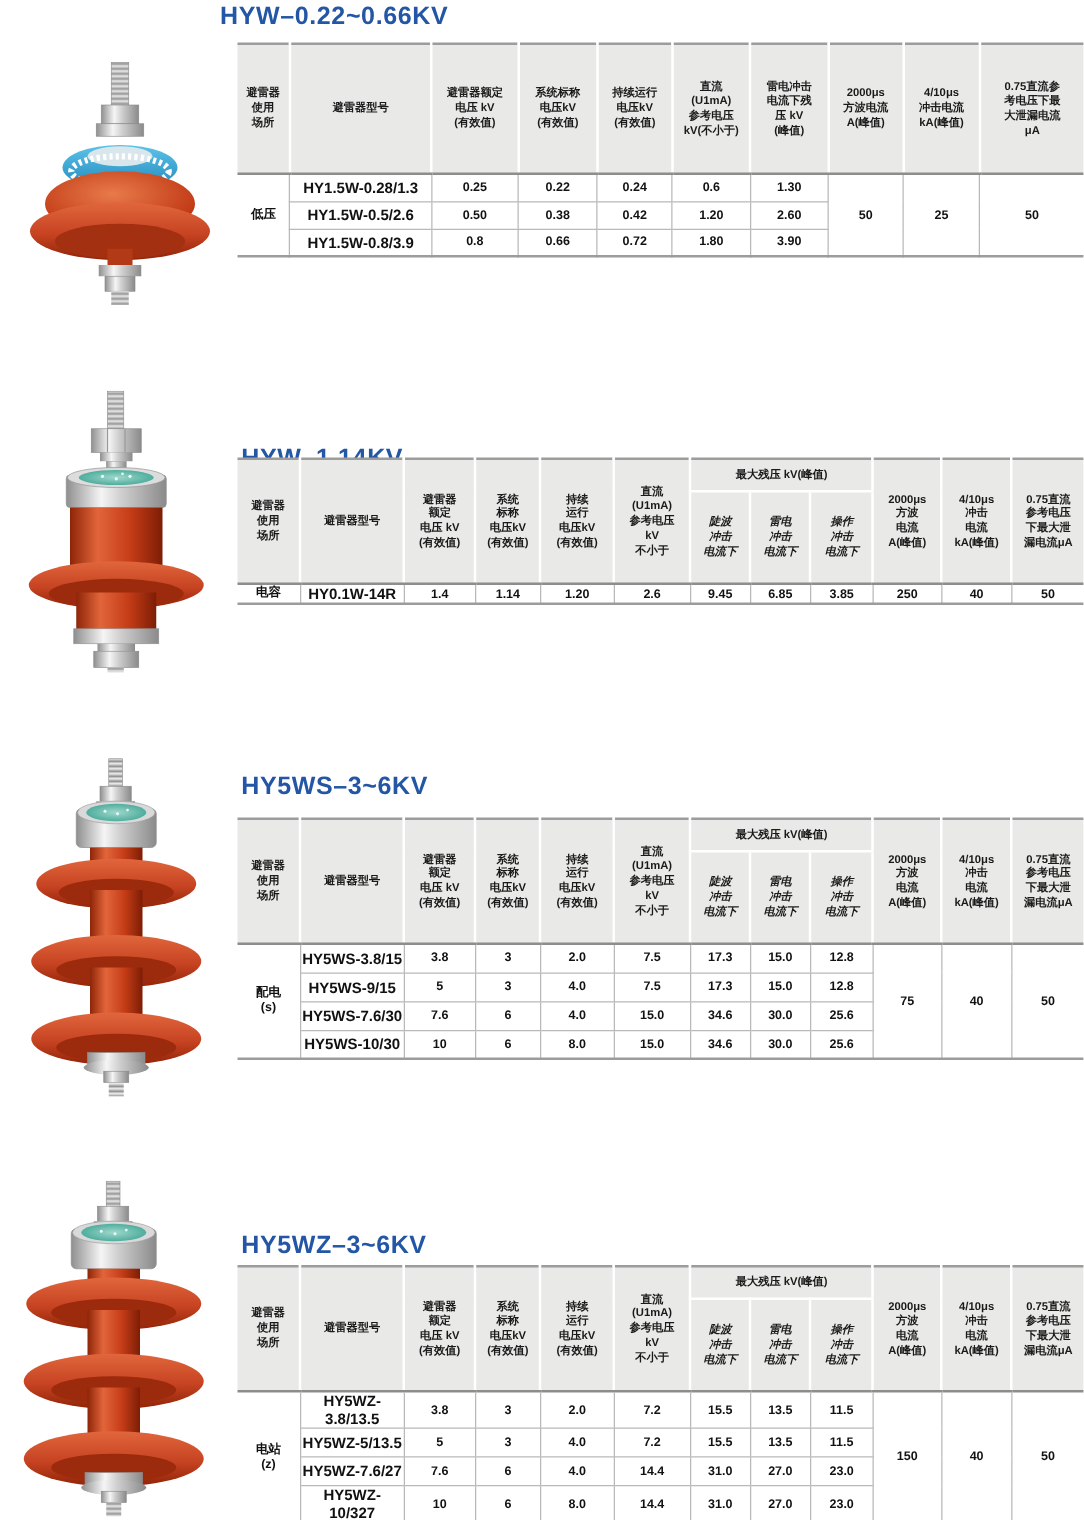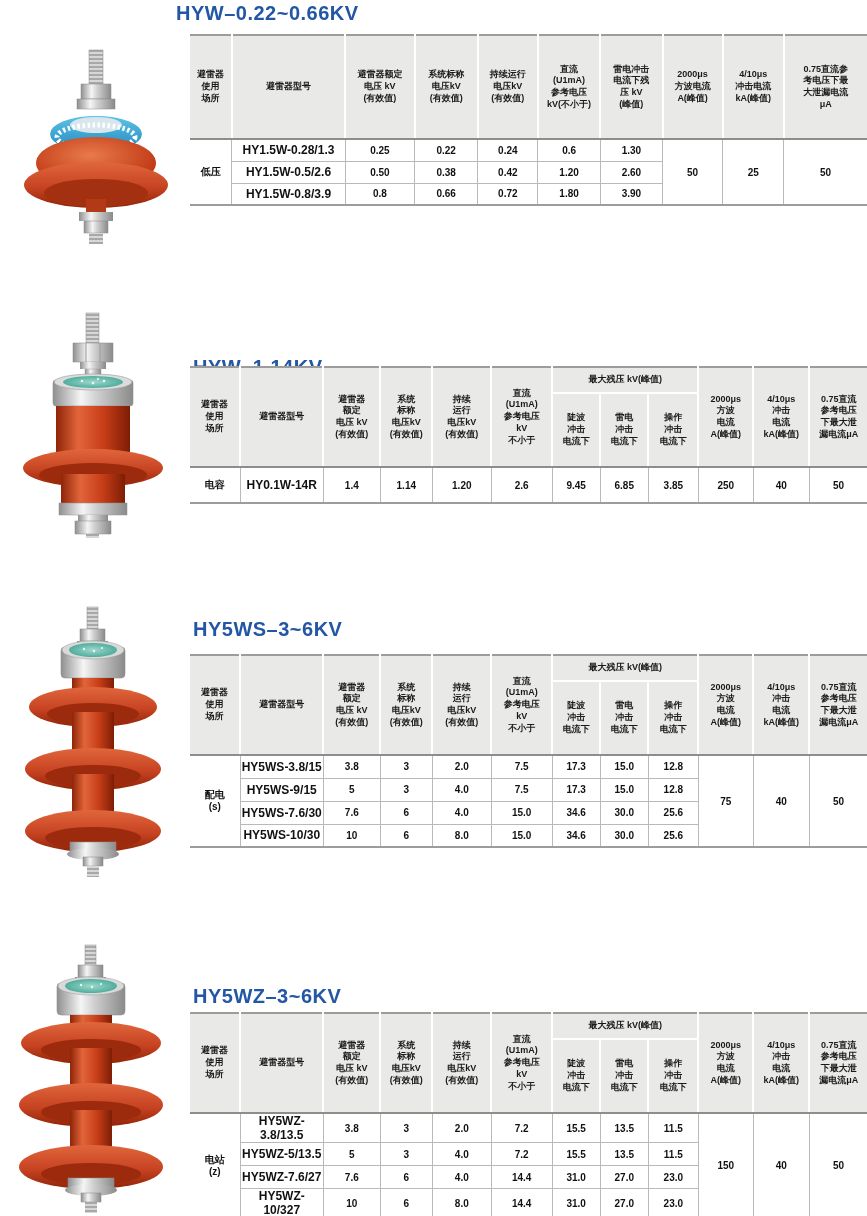--- a/index.html
+++ b/index.html
@@ -10,34 +10,34 @@
   .product-img{position:absolute;}
   .product-img svg{display:block;width:100%;height:100%;}
 
   table.spec-table{position:absolute;width:677px;border-collapse:collapse;table-layout:fixed;
         border-top:2px solid #9c9c9c;border-bottom:2px solid #9c9c9c;}
   .spec-table th{background:#e9e9e7;font-size:9px;font-weight:bold;text-align:center;
         vertical-align:middle;white-space:pre-line;line-height:1.3;padding:1px 0;
         border-left:2px solid #fff;border-bottom:2px solid #8d8d8d;color:#1a1a1a;}
   .spec-table th:first-child{border-left:none;}
   .spec-table th.group{border-bottom:2px solid #fff;}
-  .spec-table th.sub{border-left:2px solid #fff;}
+  .spec-table th.sub{border-left:2px solid #fff;font-style:italic;}
   .spec-table td{background:#fff;font-size:10px;font-weight:bold;text-align:center;
         vertical-align:middle;border:1px solid #b9b9b9;color:#111;padding:0;}
   .spec-table td:first-child{border-left:none;}
   .spec-table td:last-child{border-right:none;}
   .spec-table td.model{font-size:12px;}
   .spec-table td.loc{white-space:pre-line;line-height:1.2;}
   .spec-table tbody tr:last-child td{border-bottom:none;}
 
   .t1 thead tr{height:104px;}
   .t1 tbody tr{height:22px;}
   .t234 thead tr.grow{height:26px;}
   .t234 thead tr.srow{height:74px;}
-  .t2 tbody tr{height:36px;}
+  .t2 tbody tr{height:16px;}
   .t3 tbody tr,.t4 tbody tr{height:23px;}
 
   #title1{left:176px;top:2px;}   #table1{left:190px;top:34px;}
   #img1{left:20px;top:46px;width:152px;height:200px;}
   #title2{left:193px;top:356px;} #table2{left:190px;top:366px;}
   #img2{left:14px;top:310px;width:158px;height:228px;}
   #title3{left:193px;top:593px;margin-top:25px;} #table3{left:190px;top:654px;}
   #img3{left:14px;top:604px;width:158px;height:274px;}
   #title4{left:193px;top:985px;} #table4{left:190px;top:1012px;}
   #img4{left:10px;top:942px;width:162px;height:272px;}

